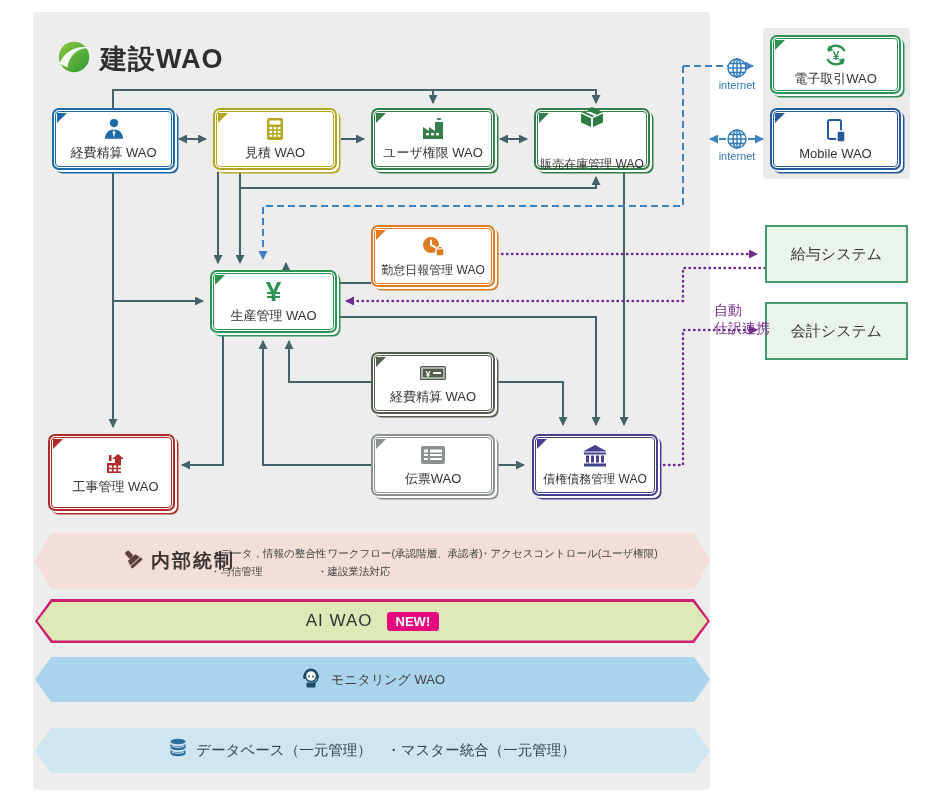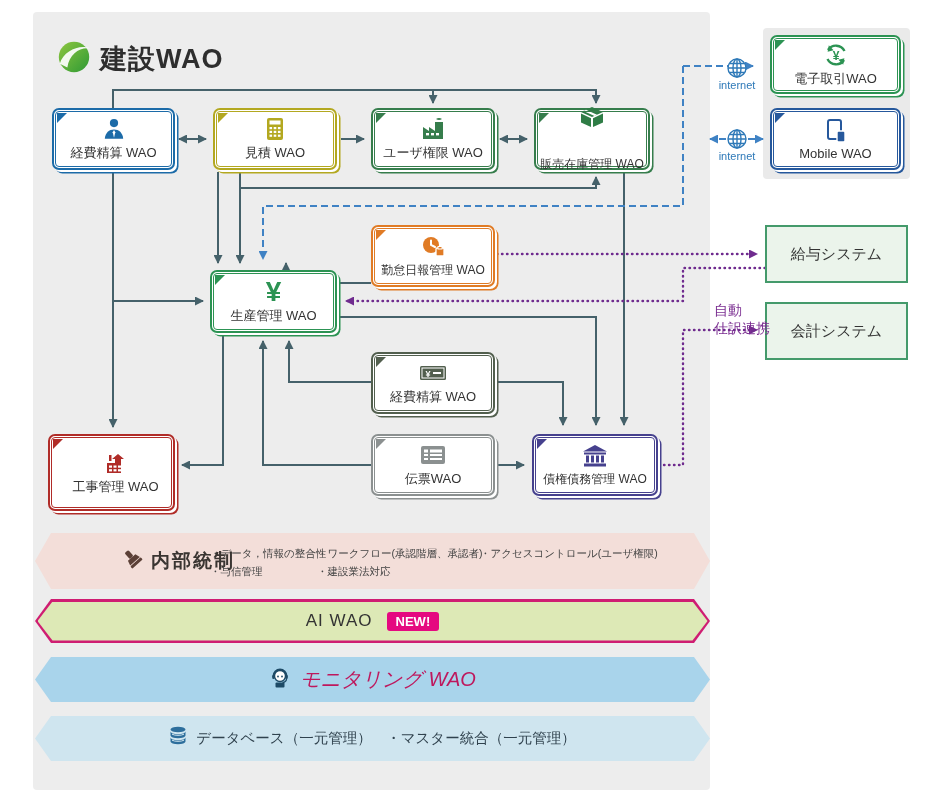--- a/index.html
+++ b/index.html
@@ -29,27 +29,27 @@
 
   
   .banner{position:absolute;left:35px;width:675px;z-index:2;
           clip-path:polygon(16px 0,calc(100% - 16px) 0,100% 50%,calc(100% - 16px) 100%,16px 100%,0 50%);}
   .b-pink{background:#f3ded9;height:56px;}
   .b-ai-outer{background:#cf1d72;height:44px;}
   .b-ai-inner{position:absolute;inset:2.5px;background:#dde9b6;display:flex;align-items:center;
               justify-content:center;gap:14px;
               clip-path:polygon(15px 0,calc(100% - 15px) 0,100% 50%,calc(100% - 15px) 100%,15px 100%,0 50%);}
   .b-blue{background:#a9d4eb;height:45px;display:flex;align-items:center;justify-content:center;gap:9px;}
-  .b-lblue{background:#cfe5ef;height:45px;display:flex;align-items:center;justify-content:center;gap:9px;}
+  .b-lblue{background:#cfe5ef;height:45px;display:flex;align-items:center;justify-content:center;gap:9px;margin-top:12px;}
   .ic-title{position:absolute;left:86px;top:0;height:100%;display:flex;align-items:center;gap:6px;}
   .ic-title .t{font-size:19px;font-weight:bold;letter-spacing:2px;color:#3a3532;}
   .ic-col{position:absolute;top:11px;font-size:10.5px;line-height:1.75;color:#444;white-space:nowrap;}
   .ai-label{font-size:17px;color:#333;letter-spacing:1px;}
   .new-badge{background:#e50980;color:#fff;font-weight:bold;font-size:13px;padding:2px 9px;border-radius:3px;}
-  .mon-label{font-size:20px;color:#be185d;font-style:italic;}
+  .mon-label{font-size:13px;color:#404040;}
   .db-label{font-size:14.5px;color:#30424e;}
 
   
   #logo{position:absolute;left:55px;top:38px;display:flex;align-items:center;gap:7px;z-index:2;}
   #logo .brand{font-size:27px;font-weight:bold;color:#2e2e2e;letter-spacing:1px;}
 </style>
 </head>
 <body>
 
 <div id="canvas">

